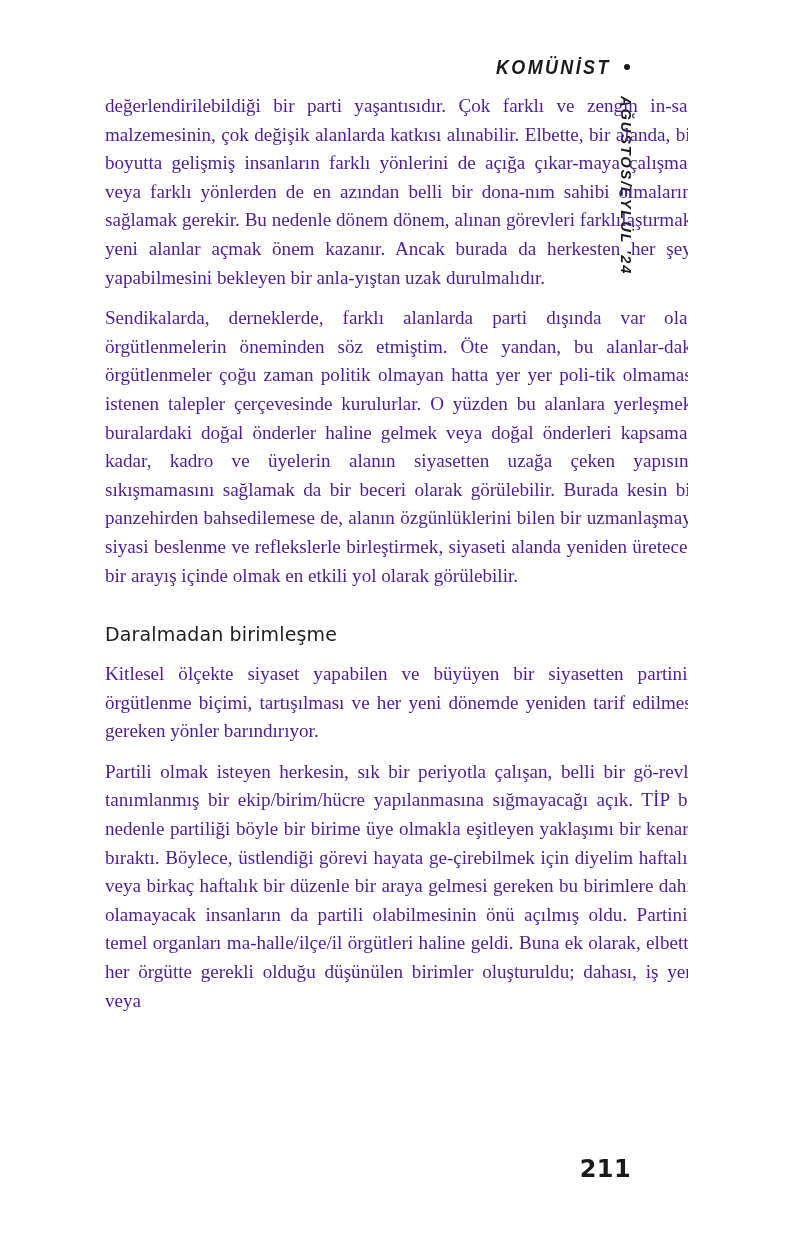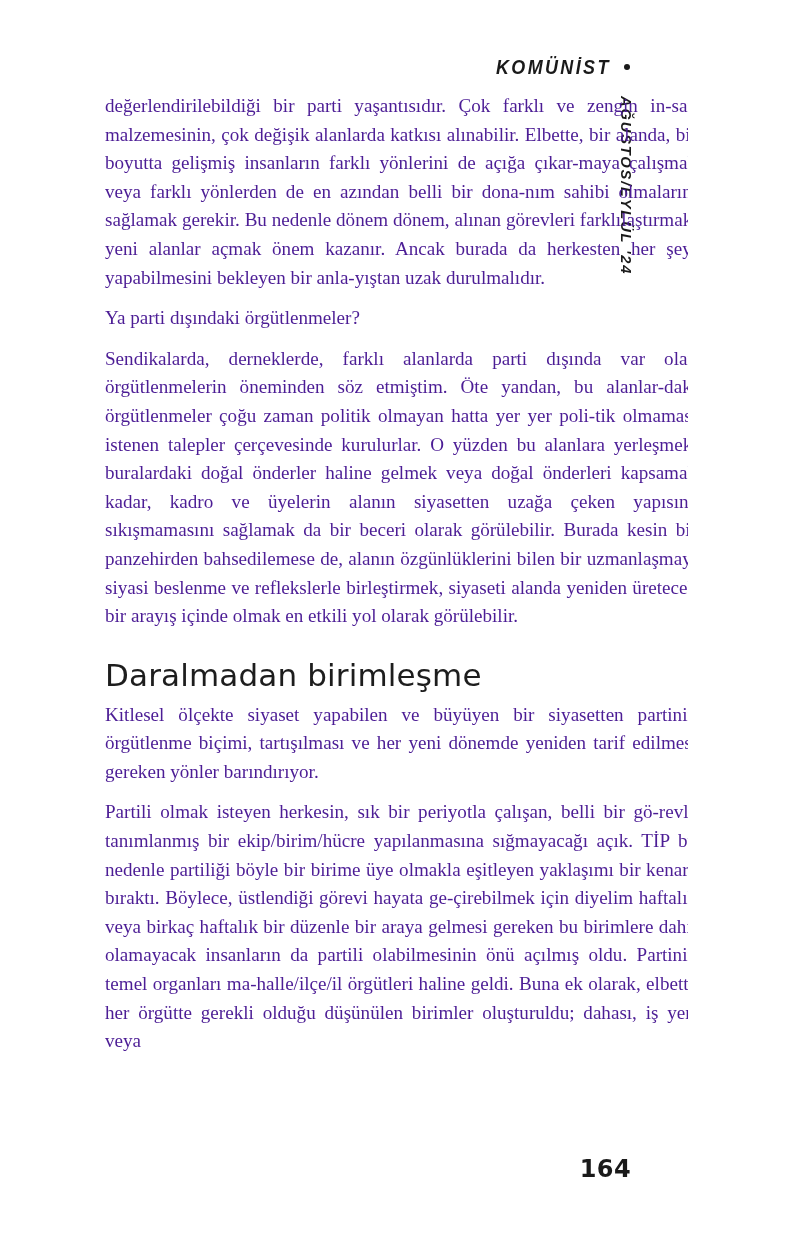--- a/index.html
+++ b/index.html
@@ -87,21 +87,21 @@
     -webkit-hyphens: manual;
   }
 
   .body-par:last-child {
     margin-bottom: 8px;
   }
 
   .section-heading {
     font-family: "DejaVu Sans", "Liberation Sans", sans-serif;
     font-weight: 400;
-    font-size: 31px;
+    font-size: 19px;
     line-height: 30px;
     color: #1d1d1d;
     letter-spacing: 0.15px;
     margin: 29px 0 11px 0;
     text-align: left;
   }
 
   
   .folio {
     position: absolute;
@@ -123,27 +123,26 @@
     <span class="running-head-title">KOMÜNİST</span>
     <span class="running-head-dot"></span>
   </header>
 
   <div class="side-stamp">AĞUSTOS/EYLÜL '24</div>
 
   <main class="text-column">
 
     <p class="body-par">değerlendirilebildiği bir parti yaşantısıdır. Çok farklı ve zengin in-san malzemesinin, çok değişik alanlarda katkısı alınabilir. Elbette, bir alanda, bir boyutta gelişmiş insanların farklı yönlerini de açığa çıkar-maya çalışmak veya farklı yönlerden de en azından belli bir dona-nım sahibi olmalarını sağlamak gerekir. Bu nedenle dönem dönem, alınan görevleri farklılaştırmak, yeni alanlar açmak önem kazanır. Ancak burada da herkesten her şeyi yapabilmesini bekleyen bir anla-yıştan uzak durulmalıdır.</p>
 
-    <p class="body-par">Ya parti dışındaki örgütlenmeler?</p>
 
     <p class="body-par">Sendikalarda, derneklerde, farklı alanlarda parti dışında var olan örgütlenmelerin öneminden söz etmiştim. Öte yandan, bu alanlar-daki örgütlenmeler çoğu zaman politik olmayan hatta yer yer poli-tik olmaması istenen talepler çerçevesinde kurulurlar. O yüzden bu alanlara yerleşmek, buralardaki doğal önderler haline gelmek veya doğal önderleri kapsamak kadar, kadro ve üyelerin alanın siyasetten uzağa çeken yapısına sıkışmamasını sağlamak da bir beceri olarak görülebilir. Burada kesin bir panzehirden bahsedilemese de, alanın özgünlüklerini bilen bir uzmanlaşmayı siyasi beslenme ve reflekslerle birleştirmek, siyaseti alanda yeniden üretecek bir arayış içinde olmak en etkili yol olarak görülebilir.</p>
 
     <h2 class="section-heading">Daralmadan birimleşme</h2>
 
     <p class="body-par">Kitlesel ölçekte siyaset yapabilen ve büyüyen bir siyasetten partinin örgütlenme biçimi, tartışılması ve her yeni dönemde yeniden tarif edilmesi gereken yönler barındırıyor.</p>
 
     <p class="body-par">Partili olmak isteyen herkesin, sık bir periyotla çalışan, belli bir gö-revle tanımlanmış bir ekip/birim/hücre yapılanmasına sığmayacağı açık. TİP bu nedenle partiliği böyle bir birime üye olmakla eşitleyen yaklaşımı bir kenara bıraktı. Böylece, üstlendiği görevi hayata ge-çirebilmek için diyelim haftalık veya birkaç haftalık bir düzenle bir araya gelmesi gereken bu birimlere dahil olamayacak insanların da partili olabilmesinin önü açılmış oldu. Partinin temel organları ma-halle/ilçe/il örgütleri haline geldi. Buna ek olarak, elbette her örgütte gerekli olduğu düşünülen birimler oluşturuldu; dahası, iş yeri veya</p>
 
   </main>
 
-  <div class="folio">164</div>
+  <div class="folio">211</div>
 
 </div>
 
 </body></html>

